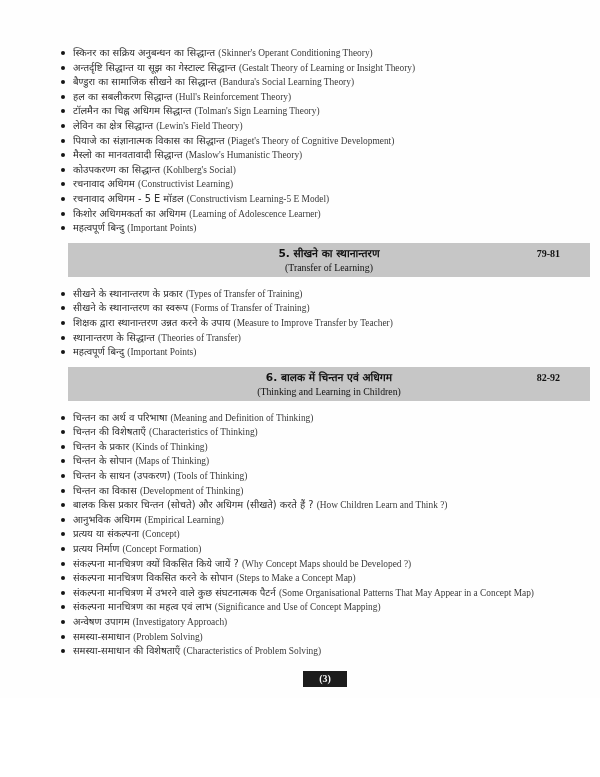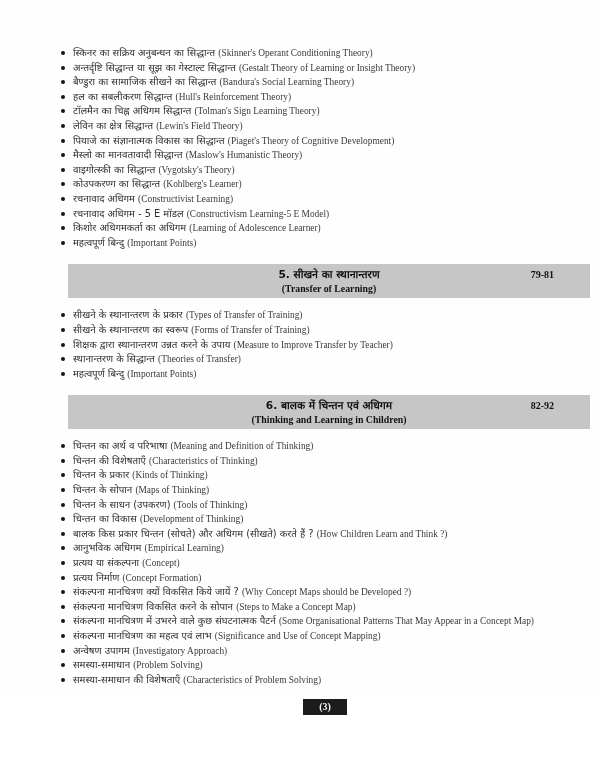--- a/index.html
+++ b/index.html
@@ -7,48 +7,47 @@
        font-family:"DejaVu Sans",sans-serif;color:#2e2e2e;}
   .page{position:relative;width:600px;height:698px;box-sizing:border-box;
         padding:46px 10px 0 60px;background:#fefefe;}
   ul.toc-list{list-style:none;margin:0;padding:0;}
   ul.toc-list li{position:relative;padding-left:13px;line-height:14.6px;
         font-size:9.8px;white-space:nowrap;overflow:hidden;}
   .bullet{position:absolute;left:1px;top:5px;width:4px;height:4px;
         border-radius:50%;background:#151515;}
   .hi{color:#2e2e2e;}
   .en{font-family:"Liberation Serif",serif;font-size:9.4px;color:#3a3a3a;}
-  .section-bar{position:relative;margin:14px 0 10px 8px;height:31px;
+  .section-bar{position:relative;margin:7px 0 10px 8px;height:31px;
         background:#c6c6c6;text-align:center;padding-top:3px;box-sizing:content-box;}
   .bar-title{font-size:10.6px;font-weight:bold;color:#111;line-height:15px;}
   .bar-subtitle{font-family:"Liberation Serif",serif;font-size:9.8px;
-        font-weight:bold;color:#111;line-height:13px;}
-  .bar-pages{position:absolute;top:5px;right:36px;
+        font-weight:normal;color:#111;line-height:13px;}
+  .bar-pages{position:absolute;top:5px;right:30px;
         font-family:"Liberation Serif",serif;font-size:10px;font-weight:bold;color:#111;}
   .footer{margin-top:8px;text-align:center;}
   .page-box{display:inline-block;min-width:34px;padding:2px 5px 3px 5px;
         background:#1c1c1c;color:#f5f5f5;font-family:"Liberation Serif",serif;
         font-size:10px;font-weight:bold;line-height:11px;}
 </style>
 </head>
 <body>
 
 <div class="page">
 
   <ul class="toc-list">
     <li><span class="bullet"></span><span class="hi">स्किनर का सक्रिय अनुबन्धन का सिद्धान्त</span> <span class="en">(Skinner's Operant Conditioning Theory)</span></li>
     <li><span class="bullet"></span><span class="hi">अन्तर्दृष्टि सिद्धान्त या सूझ का गेस्टाल्ट सिद्धान्त</span> <span class="en">(Gestalt Theory of Learning or Insight Theory)</span></li>
     <li><span class="bullet"></span><span class="hi">बैण्डुरा का सामाजिक सीखने का सिद्धान्त</span> <span class="en">(Bandura's Social Learning Theory)</span></li>
     <li><span class="bullet"></span><span class="hi">हल का सबलीकरण सिद्धान्त</span> <span class="en">(Hull's Reinforcement Theory)</span></li>
     <li><span class="bullet"></span><span class="hi">टॉलमैन का चिह्न अधिगम सिद्धान्त</span> <span class="en">(Tolman's Sign Learning Theory)</span></li>
     <li><span class="bullet"></span><span class="hi">लेविन का क्षेत्र सिद्धान्त</span> <span class="en">(Lewin's Field Theory)</span></li>
     <li><span class="bullet"></span><span class="hi">पियाजे का संज्ञानात्मक विकास का सिद्धान्त</span> <span class="en">(Piaget's Theory of Cognitive Development)</span></li>
     <li><span class="bullet"></span><span class="hi">मैस्लो का मानवतावादी सिद्धान्त</span> <span class="en">(Maslow's Humanistic Theory)</span></li>
-    <li><span class="bullet"></span><span class="hi">वाइगोत्स्की का सिद्धान्त</span> <span class="en">(Vygotsky's Theory)</span></li>
-    <li><span class="bullet"></span><span class="hi">कोउपकरण्ग का सिद्धान्त</span> <span class="en">(Kohlberg's Learner)</span></li>
+    <li><span class="bullet"></span><span class="hi">कोउपकरण्ग का सिद्धान्त</span> <span class="en">(Kohlberg's Social)</span></li>
     <li><span class="bullet"></span><span class="hi">रचनावाद अधिगम</span> <span class="en">(Constructivist Learning)</span></li>
     <li><span class="bullet"></span><span class="hi">रचनावाद अधिगम - 5 E मॉडल</span> <span class="en">(Constructivism Learning-5 E Model)</span></li>
     <li><span class="bullet"></span><span class="hi">किशोर अधिगमकर्ता का अधिगम</span> <span class="en">(Learning of Adolescence Learner)</span></li>
     <li><span class="bullet"></span><span class="hi">महत्वपूर्ण बिन्दु</span> <span class="en">(Important Points)</span></li>
   </ul>
 
   <div class="section-bar">
     <div class="bar-title">5. सीखने का स्थानान्तरण</div>
     <div class="bar-subtitle">(Transfer of Learning)</div>
     <div class="bar-pages">79-81</div>

